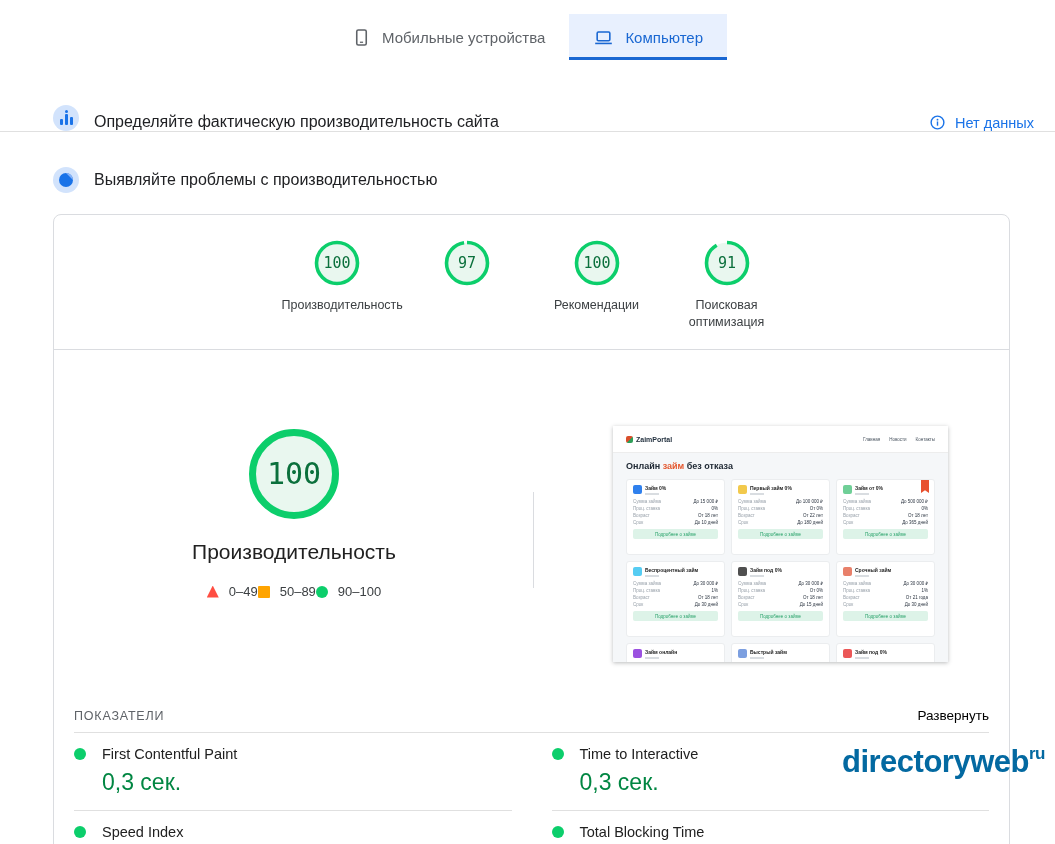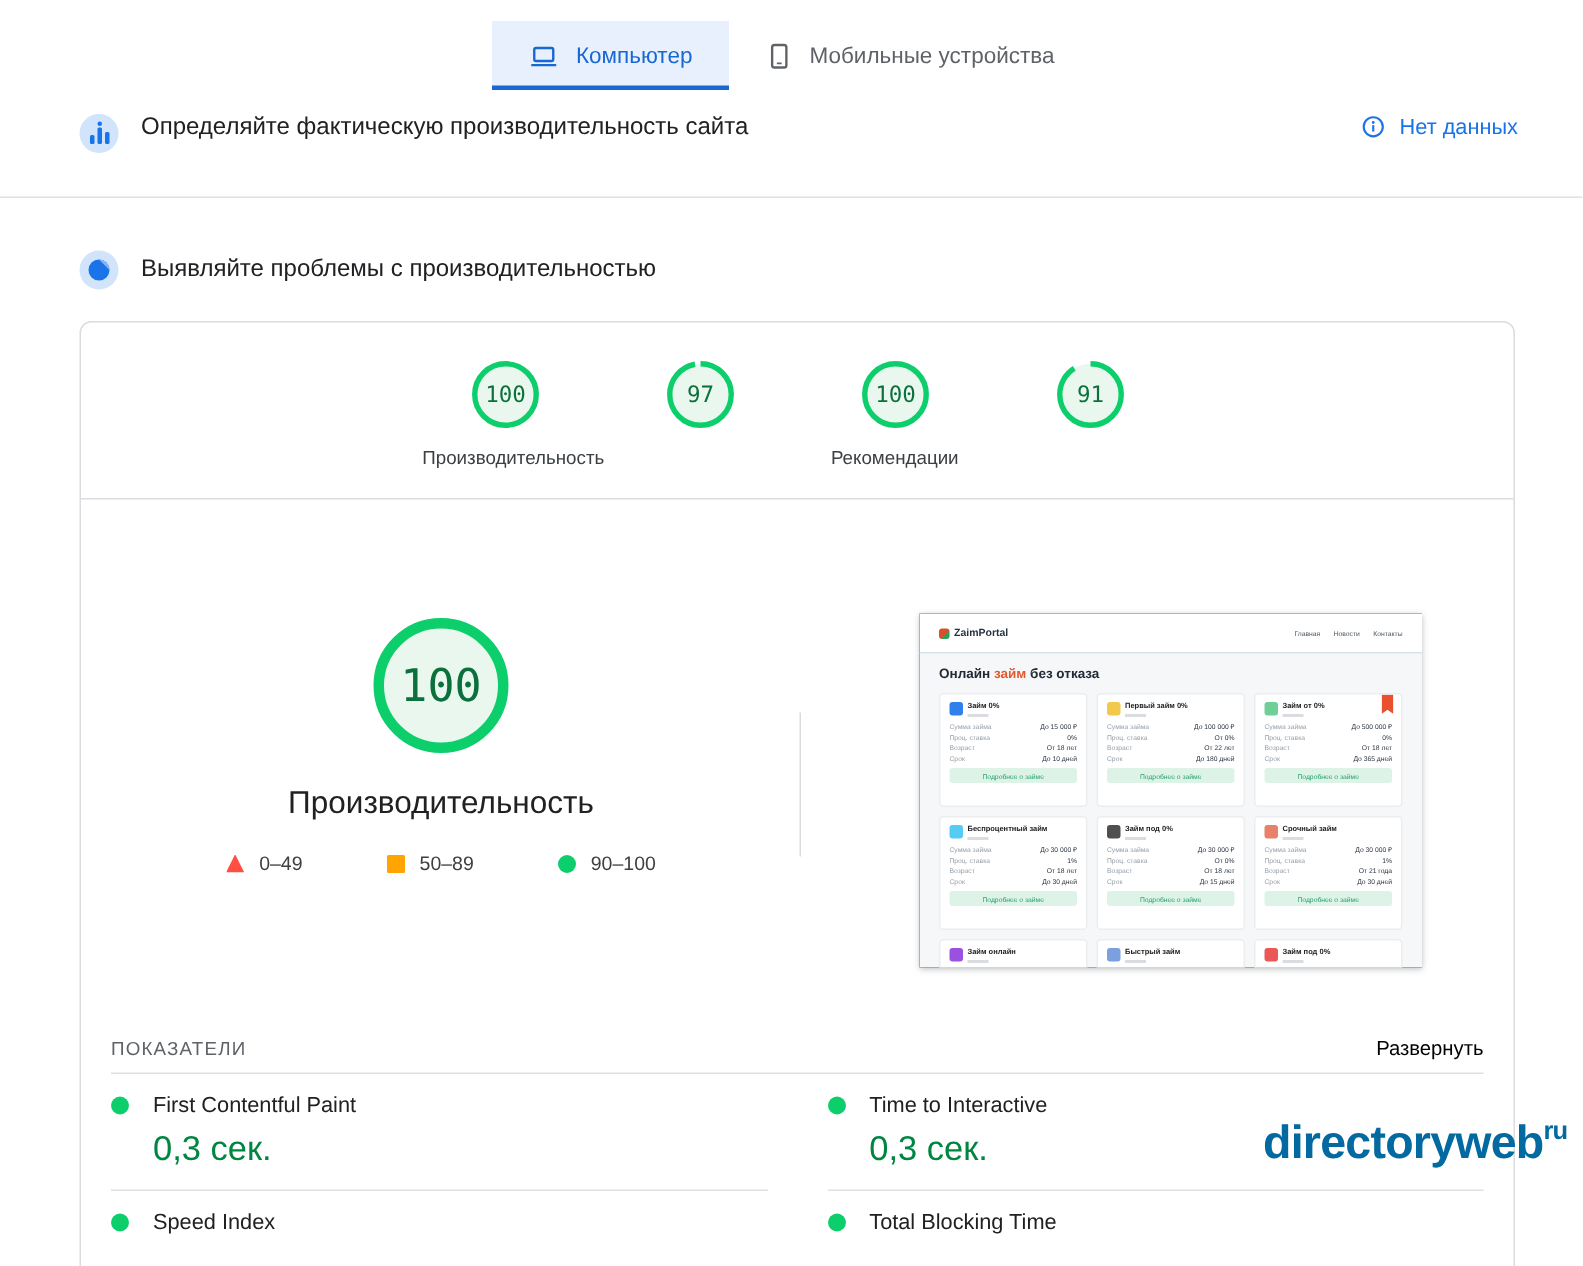--- a/index.html
+++ b/index.html
@@ -8,22 +8,22 @@
          font-family:"Liberation Sans", sans-serif; color:#202124; position:relative; }
 
   
   .tabbar { display:flex; justify-content:center; padding-top:14px; }
   .tab { display:flex; align-items:center; gap:11px; padding:0 24px; height:46px;
          font-size:15px; color:#5f6368; cursor:pointer; }
   .tab.active { background:#e8f0fe; color:#1967d2; box-shadow:inset 0 -3px 0 #1967d2; }
   .tab svg { display:block; }
 
   
-  .row-field { display:flex; align-items:flex-start; height:56px; margin-top:16px;
-               padding:0 43px 0 53px; border-bottom:1px solid #e0e0e0; }
+  .row-field { display:flex; align-items:flex-end; height:56px; margin-top:16px;
+               padding:0 21px 0 53px; border-bottom:1px solid #e0e0e0; }
   .row-lab { display:flex; align-items:center; height:44px; margin-top:26px; padding:0 53px; }
   .section-title { margin-left:15px; font-size:16px; color:#202124; }
   .spacer { flex:1; }
   .badge-icon { width:26px; height:26px; border-radius:50%; background:#d2e3fc; position:relative; flex:none; }
   .field-bars { position:absolute; left:0; top:0; width:100%; height:100%;
                 display:flex; align-items:flex-end; justify-content:center; gap:2px; padding-bottom:6px; }
   .field-bars i { display:block; width:3px; background:#1a73e8; border-radius:1px; }
   .field-dot { position:absolute; top:5px; left:50%; margin-left:-1.5px; width:3px; height:3px;
                border-radius:50%; background:#1a73e8; }
   .lab-inner { position:absolute; left:6px; top:6px; width:14px; height:14px; border-radius:50%;
@@ -43,21 +43,21 @@
 
   .card-divider { height:1px; background:#dadce0; margin-top:18px; }
 
   .lab-columns { position:relative; height:348px; }
   .perf-summary { position:absolute; left:0; top:0; width:480px; text-align:center; }
   .big-gauge { margin:76px auto 0; width:96px; height:96px; }
   .big-num { font-family:"DejaVu Sans Mono", monospace; font-size:30px; fill:#0b703c; }
   .perf-title { margin-top:14px; font-size:21px; color:#212121; }
   .perf-desc { margin:9px auto 0; width:420px; font-size:13.5px; line-height:24px; color:#5f6368; }
   .perf-desc a { color:#1a73e8; text-decoration:none; cursor:pointer; }
-  .legend { margin-top:20px; display:flex; justify-content:center; gap:56px; }
+  .legend { margin-top:20px; display:flex; justify-content:center; }
   .legend-item { display:flex; align-items:center; gap:10px; font-size:13px; color:#3c4043; }
   .legend-shape { width:12px; height:12px; flex:none; }
   .shape-triangle { clip-path:polygon(50% 0,100% 100%,0 100%); }
   .shape-square { border-radius:1px; }
   .shape-circle { border-radius:50%; }
 
   .v-div { position:absolute; left:479px; top:142px; width:1px; height:96px; background:#dadce0; }
 
   
   .thumb { position:absolute; left:559px; top:76px; width:335px; height:236px; background:#0369a1;
@@ -99,33 +99,33 @@
   .metric-value { margin:7px 0 0 28px; font-size:23px; color:#018642; }
 
   .watermark { position:absolute; left:842px; top:744px; font-size:31px; font-weight:bold;
                color:#0369a1; z-index:5; letter-spacing:-.5px; }
   .watermark sup { font-size:17px; position:relative; top:-2px; }
 </style>
 </head>
 <body>
 
 <div class="tabbar">
+  <div class="tab">
+    <svg width="19" height="19" viewBox="0 0 24 24">
+      <rect x="6" y="2.5" width="12" height="19" rx="2" fill="none" stroke="#5f6368" stroke-width="2"></rect>
+      <line x1="10" y1="18" x2="14" y2="18" stroke="#5f6368" stroke-width="1.6"></line>
+    </svg>
+    <span>Мобильные устройства</span>
+  </div>
   <div class="tab active">
     <svg width="21" height="19" viewBox="0 0 24 24">
       <rect x="4" y="5" width="16" height="11" rx="1.5" fill="none" stroke="#1967d2" stroke-width="2"></rect>
       <line x1="1.5" y1="19.5" x2="22.5" y2="19.5" stroke="#1967d2" stroke-width="2"></line>
     </svg>
     <span>Компьютер</span>
-  </div>
-  <div class="tab">
-    <svg width="19" height="19" viewBox="0 0 24 24">
-      <rect x="6" y="2.5" width="12" height="19" rx="2" fill="none" stroke="#5f6368" stroke-width="2"></rect>
-      <line x1="10" y1="18" x2="14" y2="18" stroke="#5f6368" stroke-width="1.6"></line>
-    </svg>
-    <span>Мобильные устройства</span>
   </div>
 </div>
 
 <div class="row-field">
   <div class="badge-icon">
     <span class="field-dot"></span>
     <div class="field-bars">
         <i style="height:6px"></i>
         <i style="height:11px"></i>
         <i style="height:8px"></i>
@@ -179,20 +179,21 @@
         </svg>
         <div class="gauge-label">Рекомендации</div>
       </div>
 
       <div class="gauge-item">
         <svg width="48" height="48" viewBox="0 0 48 48">
           <circle cx="24" cy="24" r="20.5" fill="#e9f7ef"></circle>
           <circle cx="24" cy="24" r="20.5" fill="none" stroke="#0cce6b" stroke-width="3.6" transform="rotate(-90 24 24)" stroke-dasharray="117.21282190543518 128.8052987971815"></circle>
           <text x="24" y="29" text-anchor="middle" class="gauge-num">91</text>
         </svg>
+        <div class="gauge-label">Поисковая оптимизация</div>
       </div>
     </div>
 
   <div class="card-divider"></div>
 
   <div class="lab-columns">
 
     <div class="perf-summary">
       <svg class="big-gauge" viewBox="0 0 96 96">
         <circle cx="48" cy="48" r="41.5" fill="#e9f7ef"></circle>

